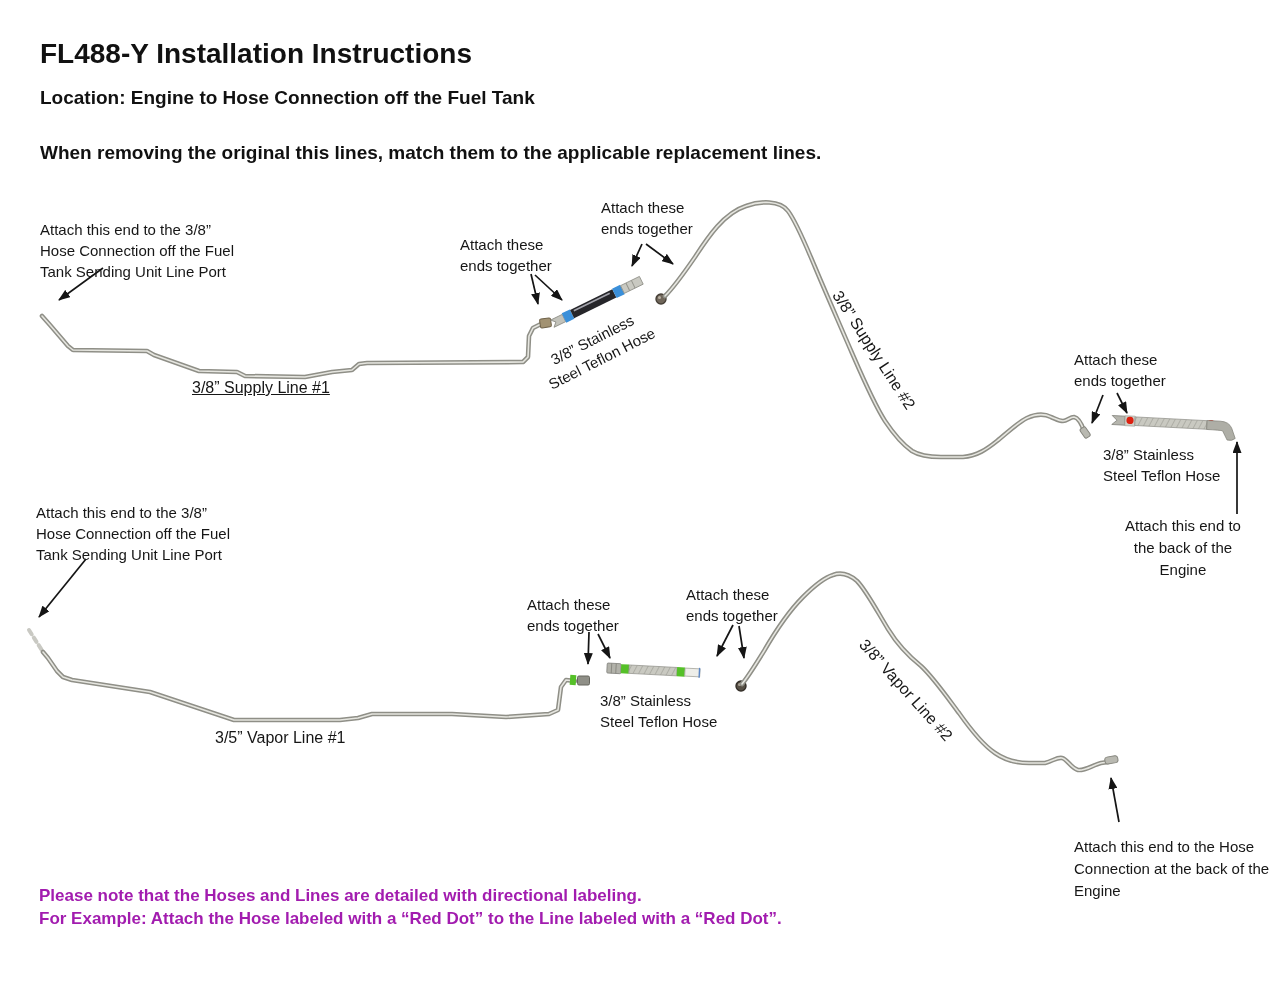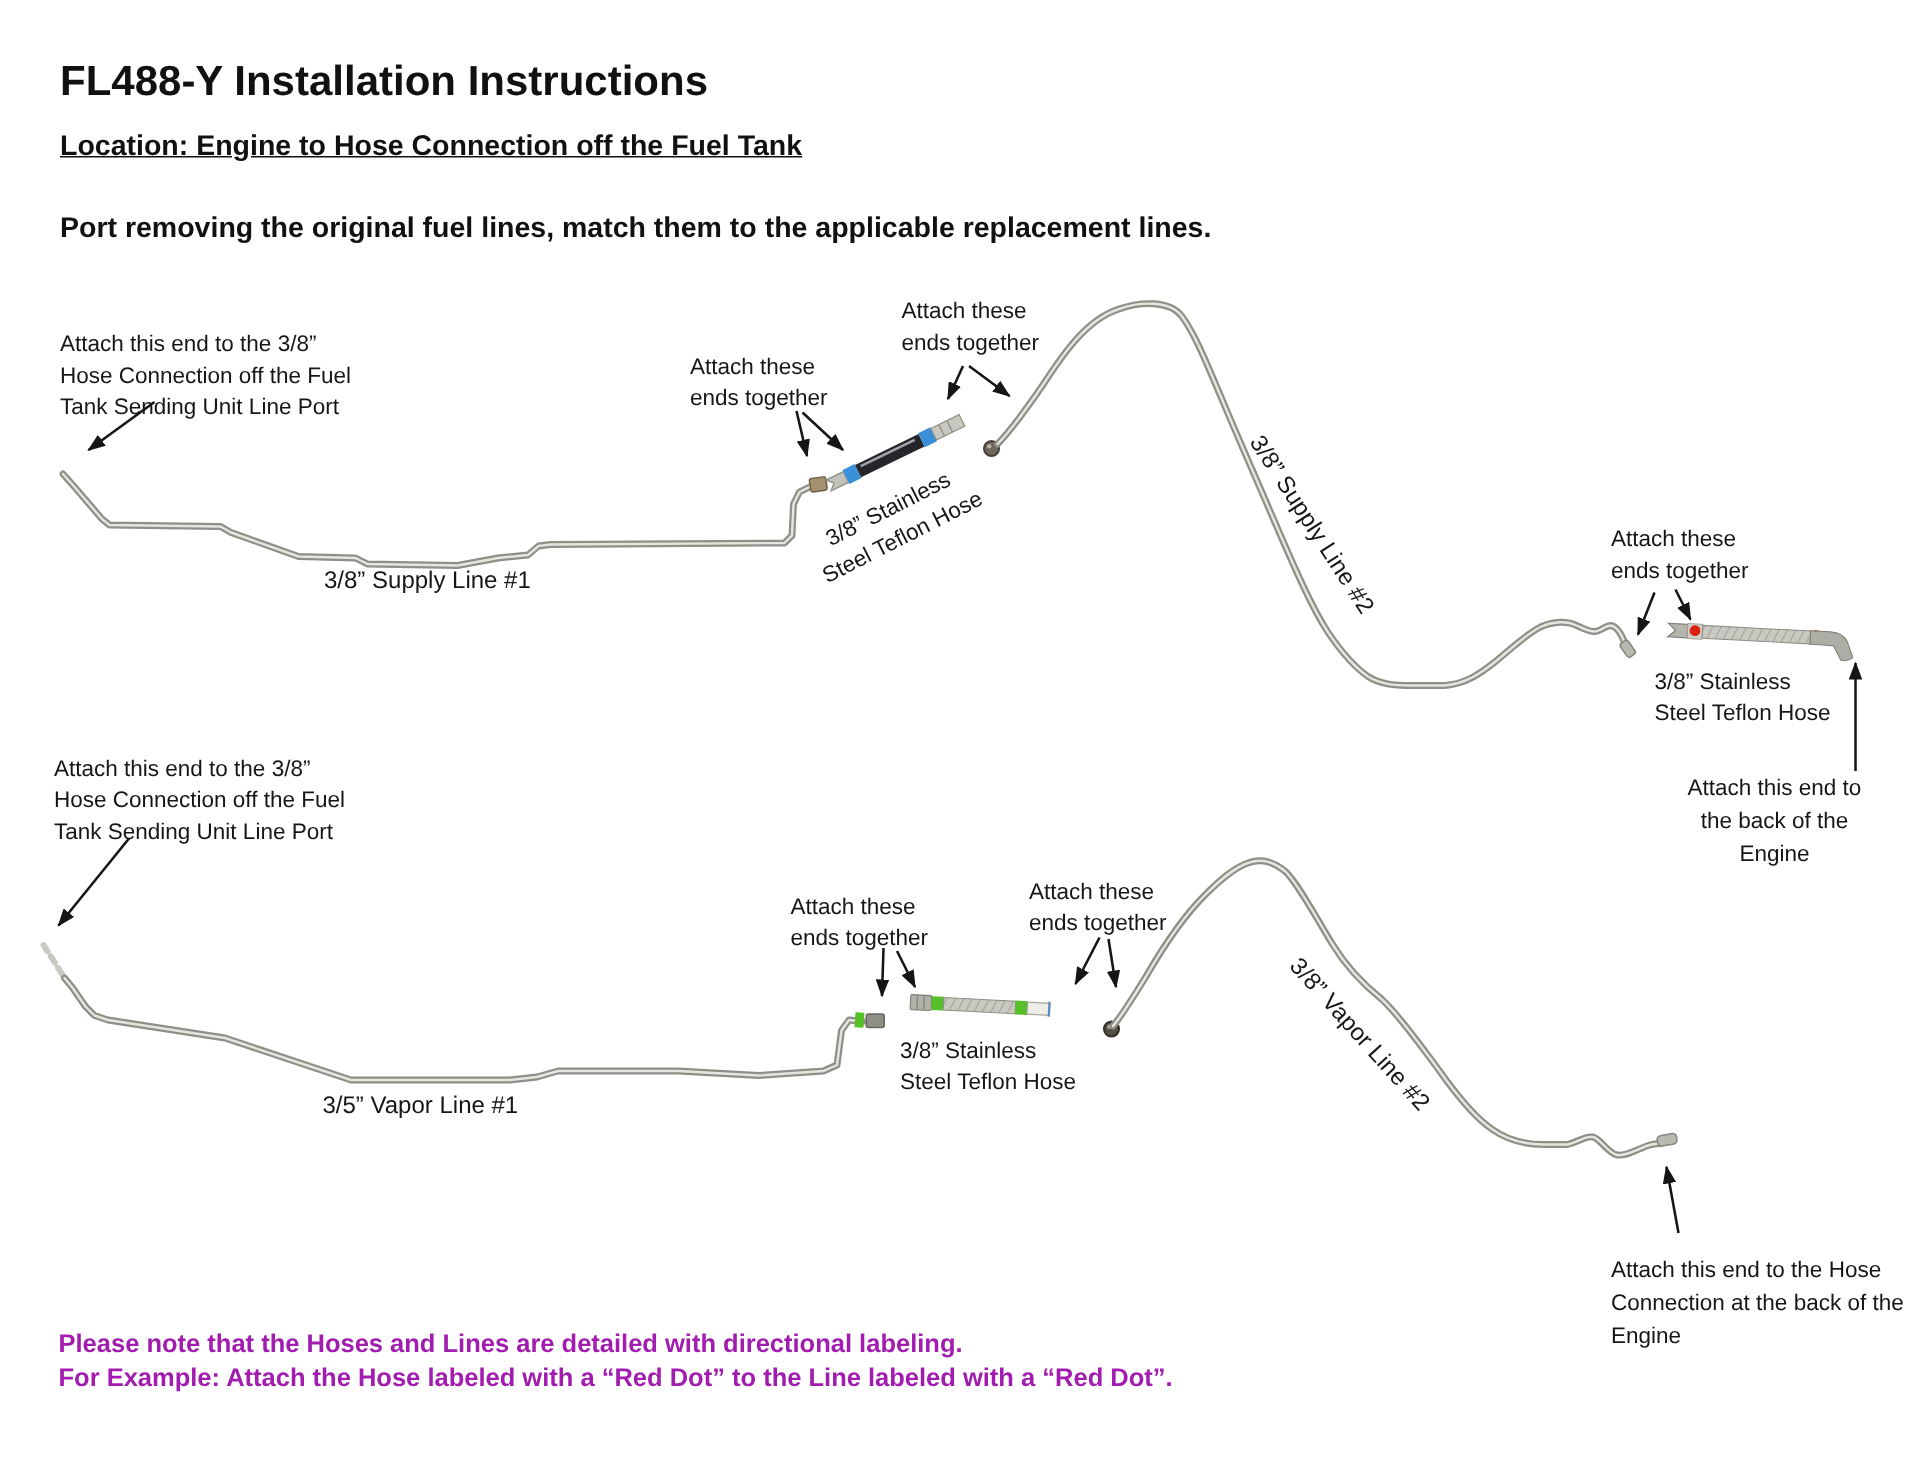--- a/index.html
+++ b/index.html
@@ -3,21 +3,21 @@
 <meta charset="utf-8">
 <style>
   html,body{margin:0;padding:0;background:#ffffff;}
   .page{position:relative;width:1280px;height:989px;background:#fff;overflow:hidden;
         font-family:"Liberation Sans",sans-serif;color:#161616;}
   svg.diagram{position:absolute;left:0;top:0;width:1280px;height:989px;}
   .lbl{position:absolute;font:15px/21px "Liberation Sans",sans-serif;color:#161616;white-space:pre-line;}
   .line-label{font-size:16px;}
   .rot{transform-origin:center;text-align:center;white-space:pre;}
   .title{position:absolute;left:40px;top:38px;font-size:28px;font-weight:bold;color:#111;}
-  .subtitle{position:absolute;left:40px;top:87px;font-size:19px;font-weight:bold;color:#111;text-decoration:underline;}
+  .subtitle{position:absolute;left:40px;top:87px;font-size:19px;font-weight:bold;color:#111;}
   .intro{position:absolute;left:40px;top:142px;font-size:19px;font-weight:bold;color:#111;}
   .footnote{position:absolute;left:39px;top:884px;font-size:17px;line-height:23px;font-weight:bold;color:#a21caf;white-space:pre-line;}
   
   .tube-base{fill:none;stroke:#8f8f87;stroke-width:4.6;stroke-linejoin:round;stroke-linecap:round;}
   .tube-hi{fill:none;stroke:#e6e6e0;stroke-width:1.6;stroke-linejoin:round;stroke-linecap:round;}
   .tube-dash{fill:none;stroke:#c9c9c3;stroke-width:4;stroke-dasharray:5 4;stroke-linecap:round;}
   .arrow{stroke:#151515;stroke-width:1.7;}
   .band-blue{fill:var(--color-blue-band,#3a8fd9);}
   .band-green{fill:var(--color-green-band,#55c028);}
   .dot-red{fill:var(--color-red-dot,#dd2010);}
@@ -120,26 +120,26 @@
       <line class="arrow" marker-end="url(#ah)" x1="589" y1="632" x2="588" y2="664"></line>
       <line class="arrow" marker-end="url(#ah)" x1="598" y1="634" x2="610" y2="658"></line>
       <line class="arrow" marker-end="url(#ah)" x1="733" y1="625" x2="717" y2="656"></line>
       <line class="arrow" marker-end="url(#ah)" x1="739" y1="626" x2="744" y2="658"></line>
       <line class="arrow" marker-end="url(#ah)" x1="1119" y1="822" x2="1111" y2="778"></line>
     </g>
   </svg>
 
   <div class="title">FL488-Y Installation Instructions</div>
   <div class="subtitle">Location: Engine to Hose Connection off the Fuel Tank</div>
-  <div class="intro">Port removing the original fuel lines, match them to the applicable replacement lines.</div>
+  <div class="intro">When removing the original this lines, match them to the applicable replacement lines.</div>
 
   <div class="lbl" style="left:40px;top:219px;">Attach this end to the 3/8”
 Hose Connection off the Fuel
 Tank Sending Unit Line Port</div>
-  <div class="lbl line-label" style="left:216px;top:377px;">3/8” Supply Line #1</div>
+  <div class="lbl line-label" style="left:192px;top:377px;text-decoration:underline;">3/8” Supply Line #1</div>
   <div class="lbl" style="left:460px;top:234px;">Attach these
 ends together</div>
   <div class="lbl" style="left:601px;top:197px;">Attach these
 ends together</div>
   <div class="lbl rot" style="left:597px;top:349px;transform:translate(-50%,-50%) rotate(-27deg);">3/8” Stainless
 Steel Teflon Hose</div>
   <div class="lbl rot line-label" style="left:874px;top:350px;transform:translate(-50%,-50%) rotate(57deg);">3/8” Supply Line #2</div>
   <div class="lbl" style="left:1074px;top:349px;">Attach these
 ends together</div>
   <div class="lbl" style="left:1103px;top:444px;">3/8” Stainless

